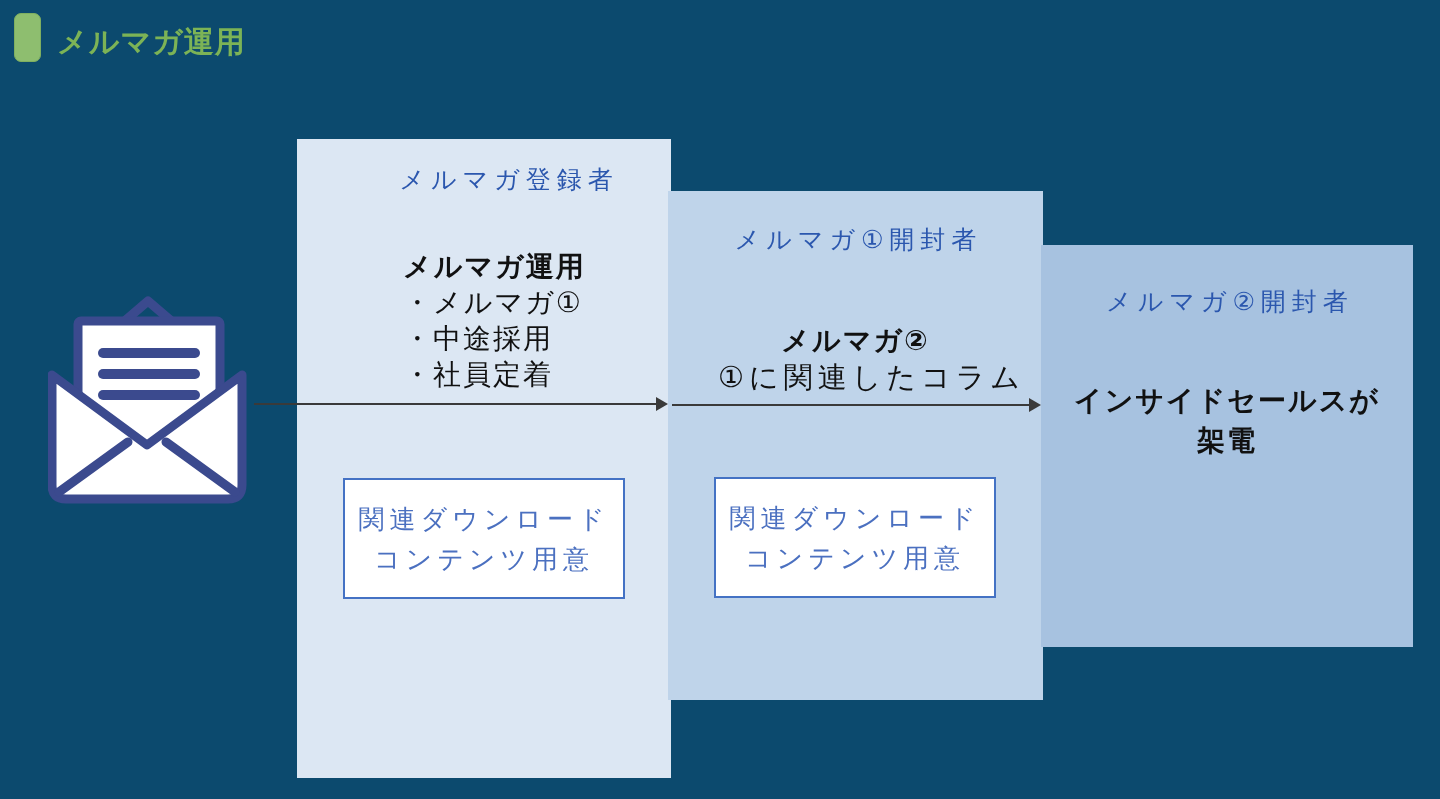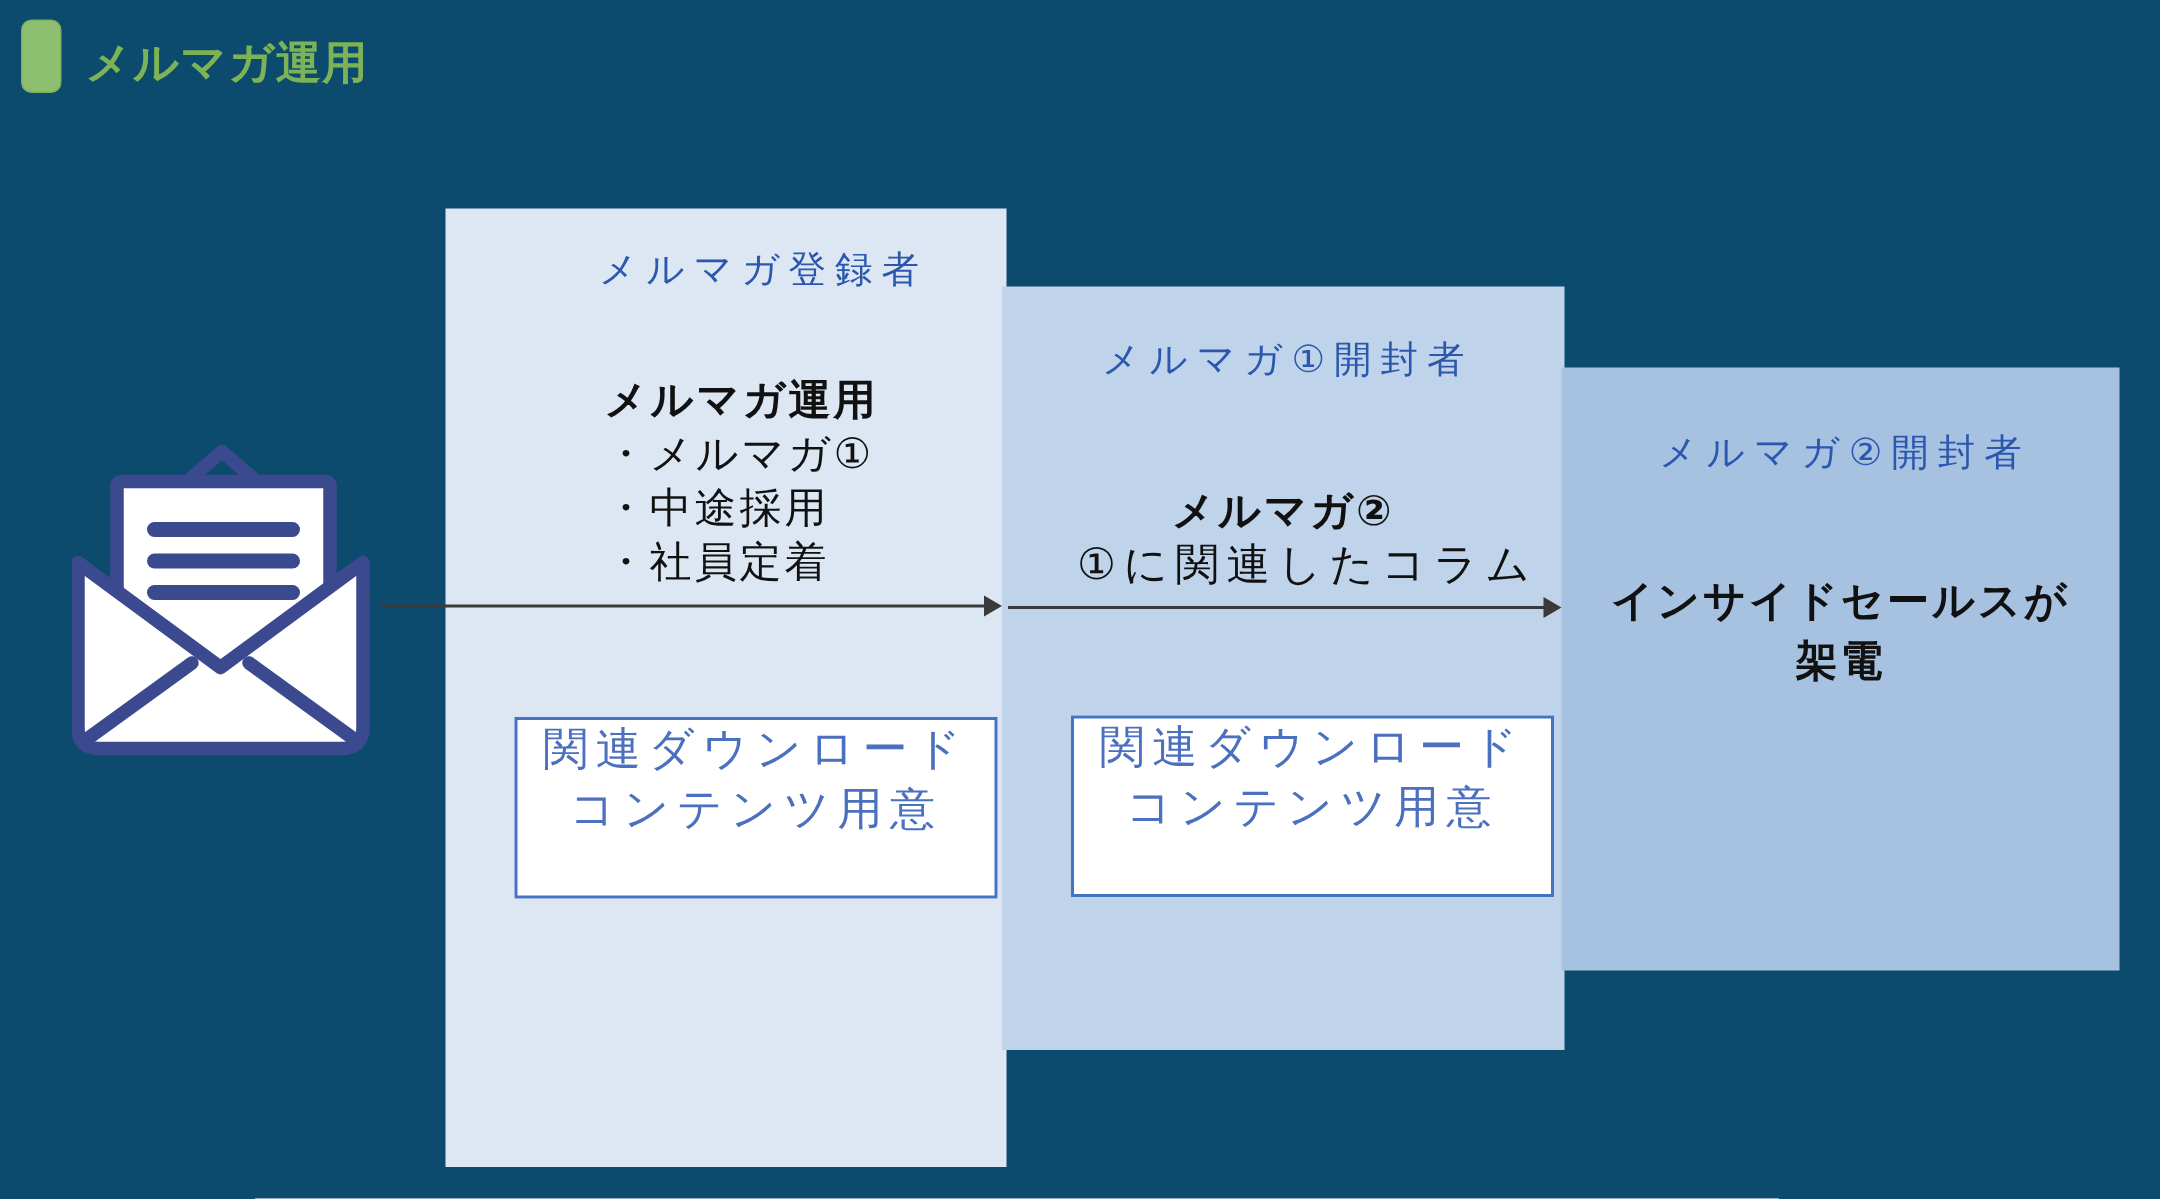--- a/index.html
+++ b/index.html
@@ -56,25 +56,25 @@
   .panel3 .body-block{
     left:0;right:0;top:136px;
     text-align:center;font-size:28px;line-height:40px;letter-spacing:2px;
   }
   .body-title{font-weight:bold;}
   .panel2 .body-line{font-size:29px;letter-spacing:5px;padding-left:32px;}
   .multiline{white-space:pre-line;}
 
   
   .callout{
-    position:absolute;width:322px;height:121px;
+    position:absolute;width:282px;height:121px;
     background:#ffffff;border:2px solid #4472C4;
     box-sizing:border-box;
-    display:flex;align-items:flex-start;justify-content:center;
-    color:#4B70C0;font-size:30px;line-height:40px;letter-spacing:5px;
+    display:flex;align-items:center;justify-content:center;
+    color:#4B70C0;font-size:26px;line-height:40px;letter-spacing:5px;
     text-align:center;
   }
   .panel1 .callout{left:46px;top:339px;}
   .panel2 .callout{left:46px;top:286px;}
 
   
   .arrow{position:absolute;height:2px;background:#3A3A3A;}
   .arrow .head{
     position:absolute;right:-11px;top:-6px;
     width:0;height:0;

